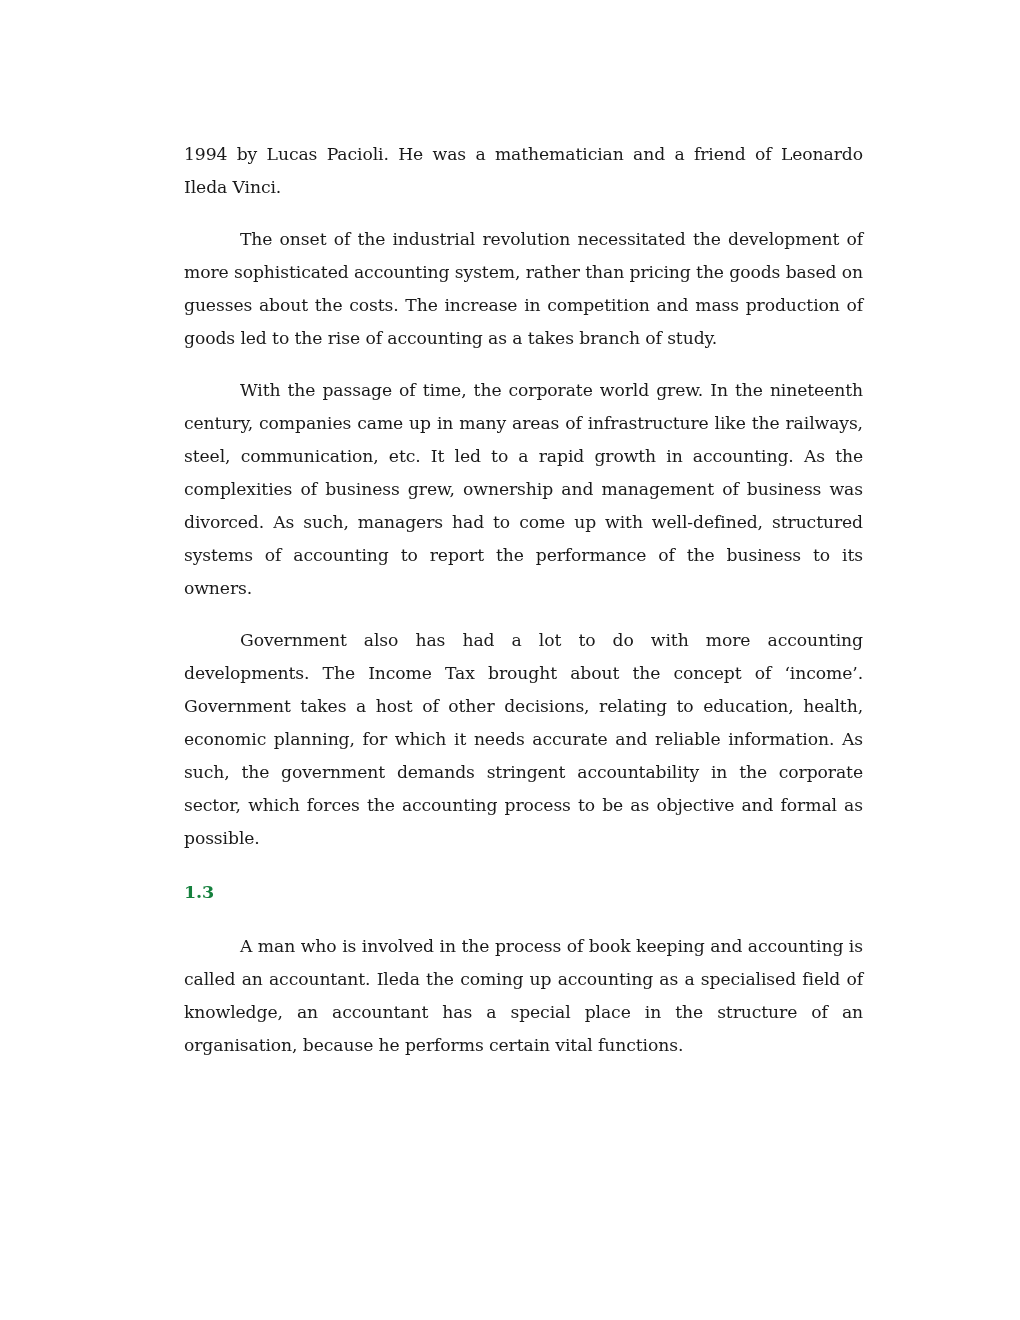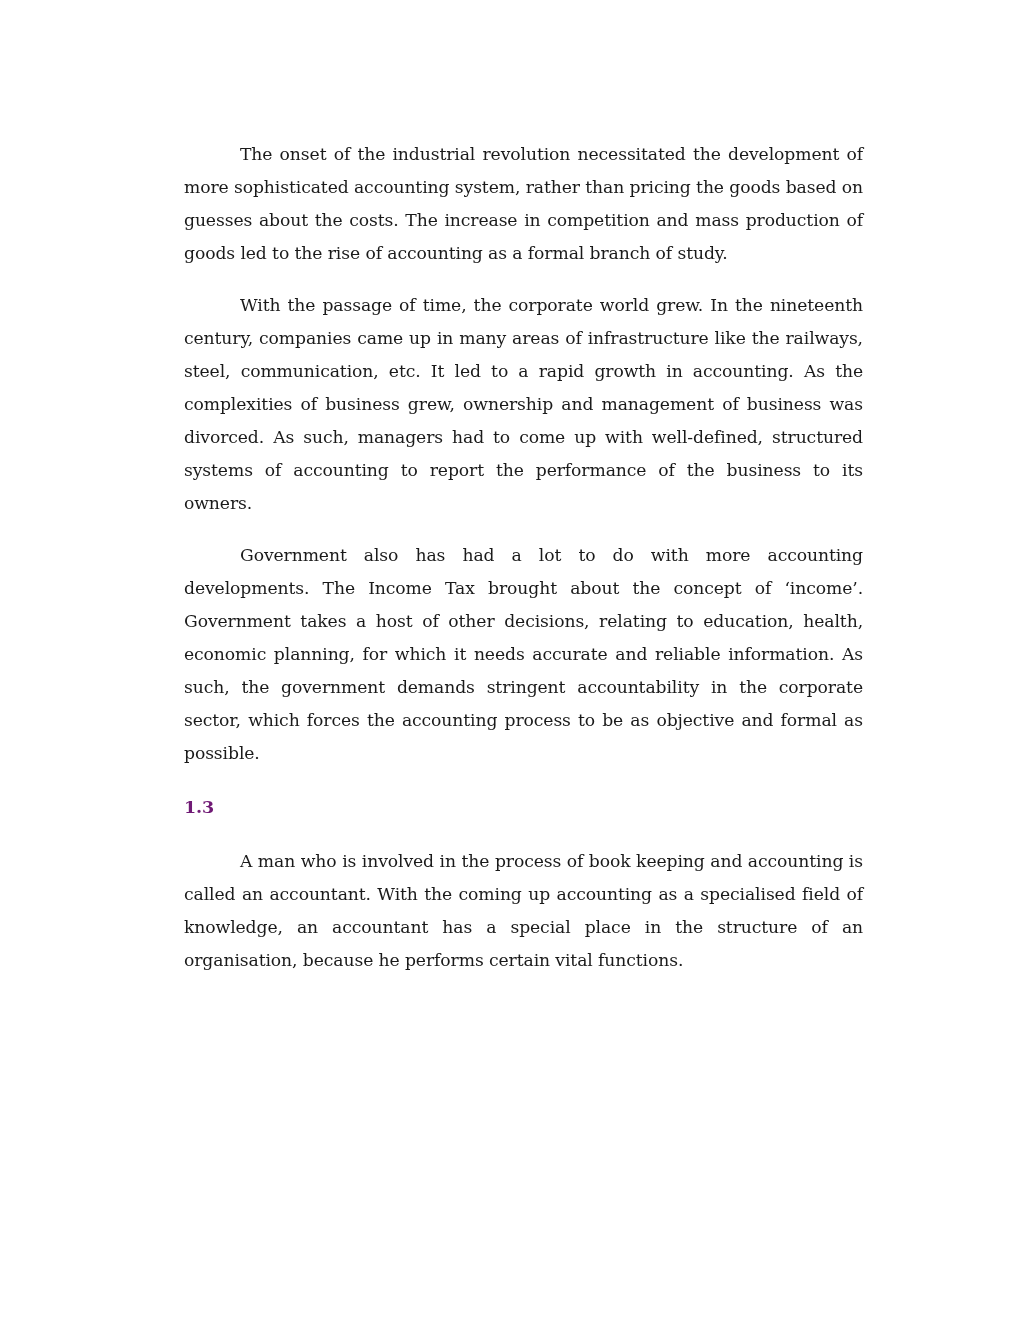--- a/index.html
+++ b/index.html
@@ -31,37 +31,38 @@
     }
     .para.indent {
       text-indent: 56px;
     }
     .heading {
       display: flex;
       margin: 0 0 20px 0;
       font-weight: bold;
       font-size: 17.5px;
       line-height: 36px;
-      color: #701a75;
+      color: #15803d;
     }
     .heading-num {
       width: 56px;
       flex: 0 0 56px;
     }
     .heading-text {
       flex: 1;
       max-width: 560px;
     }
   </style>
 </head>
 <body>
 
 <div class="page">
-  <p class="para indent">The onset of the industrial revolution necessitated the development of more sophisticated accounting system, rather than pricing the goods based on guesses about the costs. The increase in competition and mass production of goods led to the rise of accounting as a formal branch of study.</p>
+  <p class="para">1994 by Lucas Pacioli. He was a mathematician and a friend of Leonardo Ileda Vinci.</p>
+  <p class="para indent">The onset of the industrial revolution necessitated the development of more sophisticated accounting system, rather than pricing the goods based on guesses about the costs. The increase in competition and mass production of goods led to the rise of accounting as a takes branch of study.</p>
   <p class="para indent">With the passage of time, the corporate world grew. In the nineteenth century, companies came up in many areas of infrastructure like the railways, steel, communication, etc. It led to a rapid growth in accounting. As the complexities of business grew, ownership and management of business was divorced. As such, managers had to come up with well-defined, structured systems of accounting to report the performance of the business to its owners.</p>
   <p class="para indent">Government also has had a lot to do with more accounting developments. The Income Tax brought about the concept of ‘income’. Government takes a host of other decisions, relating to education, health, economic planning, for which it needs accurate and reliable information. As such, the government demands stringent accountability in the corporate sector, which forces the accounting process to be as objective and formal as possible.</p>
 
   <div class="heading">
     <span class="heading-num">1.3</span>
   </div>
 
-  <p class="para indent">A man who is involved in the process of book keeping and accounting is called an accountant. With the coming up accounting as a specialised field of knowledge, an accountant has a special place in the structure of an organisation, because he performs certain vital functions.</p>
+  <p class="para indent">A man who is involved in the process of book keeping and accounting is called an accountant. Ileda the coming up accounting as a specialised field of knowledge, an accountant has a special place in the structure of an organisation, because he performs certain vital functions.</p>
 </div>
 
 </body></html>

